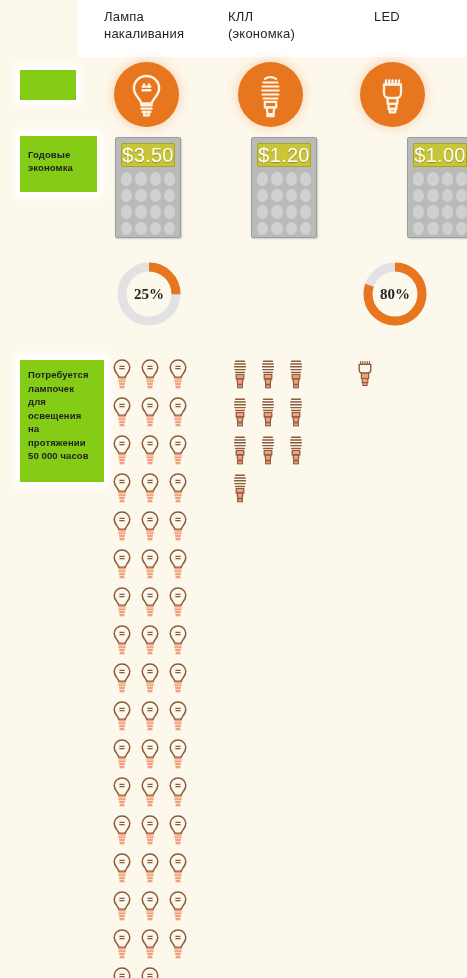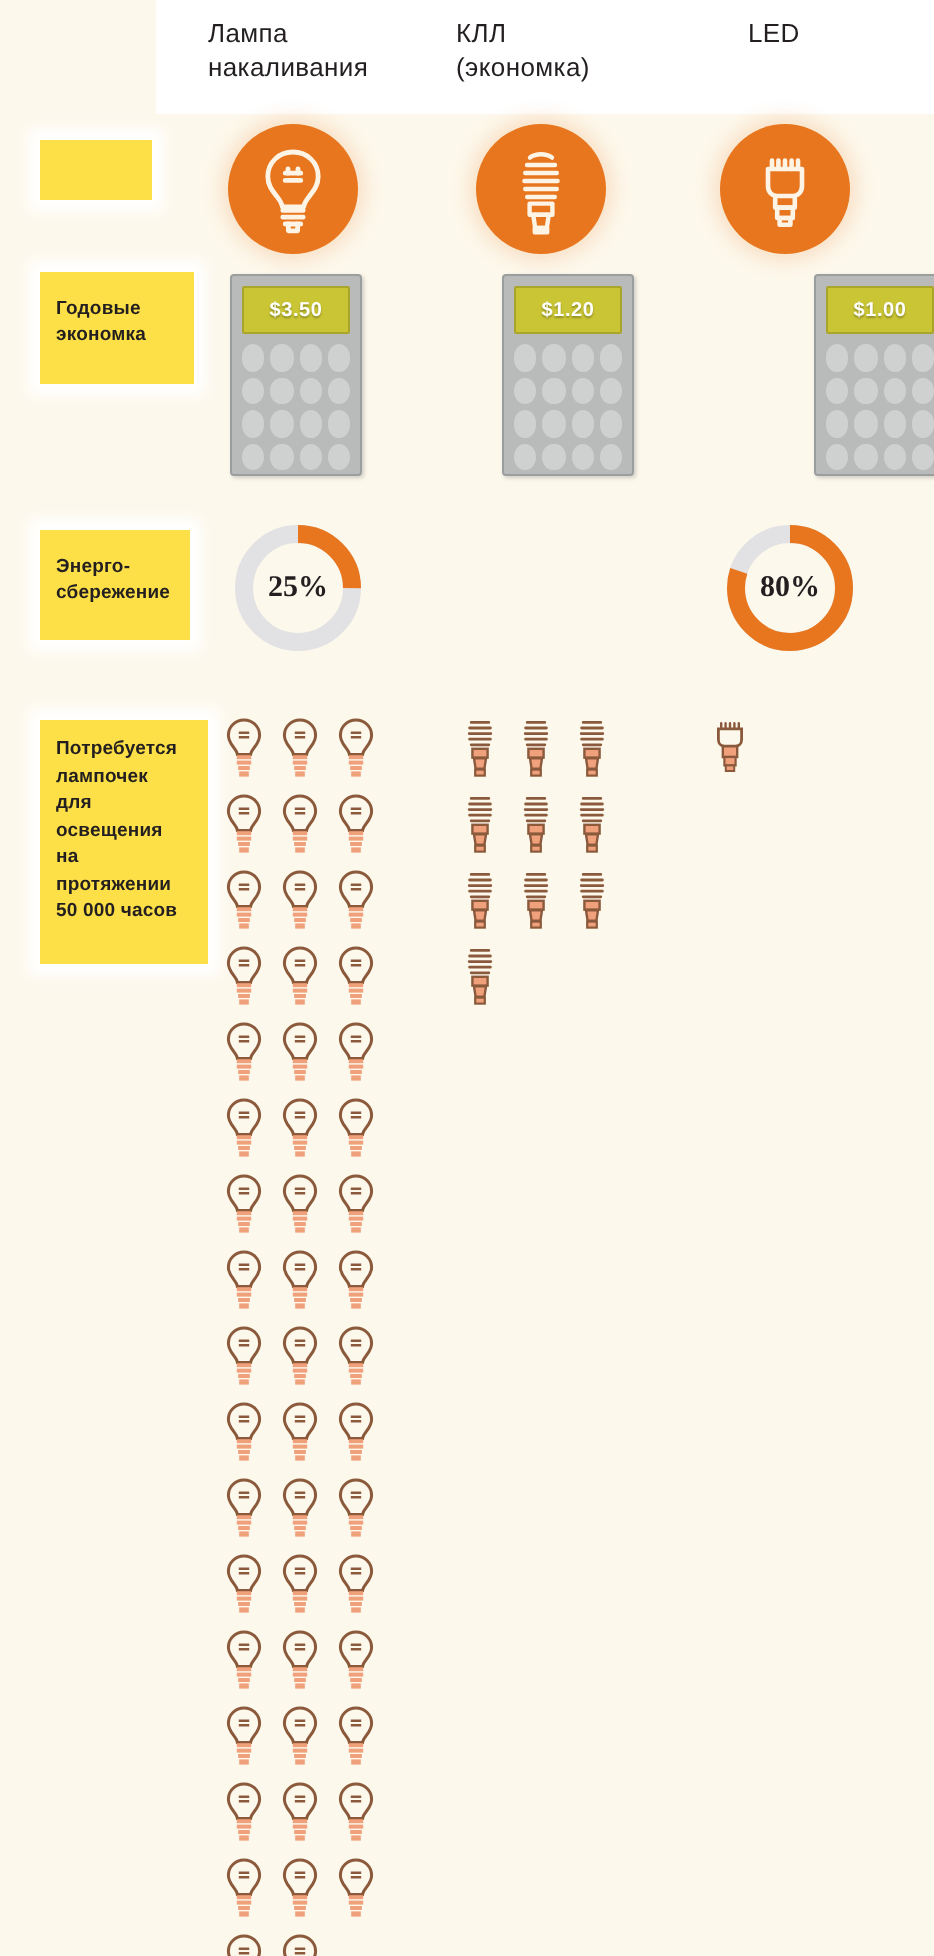--- a/index.html
+++ b/index.html
@@ -20,21 +20,21 @@
     position:absolute;top:8px;
     font-size:13px;font-weight:normal;color:#231f20;
     line-height:17px;letter-spacing:.2px;
   }
   .hdr.c1{left:104px;width:110px;}
   .hdr.c2{left:228px;width:110px;}
   .hdr.c3{left:374px;width:90px;font-size:13px;}
 
   
   .chip{
-    position:absolute;background:#fde047;
+    position:absolute;background:#84cc16;
     box-shadow:0 0 7px 6px #ffffff;
     font-size:9.5px;font-weight:bold;color:#231f20;
     line-height:13px;letter-spacing:.1px;
     box-sizing:border-box;
   }
   .chip.blank{left:20px;top:70px;width:56px;height:30px;}
   .chip.cost{left:20px;top:136px;width:77px;height:56px;padding:12px 0 0 8px;}
   .chip.save{left:20px;top:265px;width:75px;height:55px;padding:12px 0 0 8px;}
   .chip.count{left:20px;top:360px;width:84px;height:122px;padding:8px 0 0 8px;line-height:13.5px;}
 
@@ -56,21 +56,21 @@
     box-sizing:border-box;padding:5px;
     box-shadow:1px 1px 2px rgba(0,0,0,.18);
   }
   .calc.c1{left:115px;}
   .calc.c2{left:251px;}
   .calc.c3{left:361px;margin-left:46px;}
   .calc-screen{
     height:22px;background:#c9c534;border:1px solid #a9a52b;
     border-radius:1px;
     display:flex;align-items:center;justify-content:center;
-    color:#ffffff;font-size:10px;font-weight:bold;
+    color:#ffffff;font-size:20px;font-weight:normal;
     text-shadow:0 1px 1px rgba(0,0,0,.28);
     letter-spacing:.3px;
   }
   .calc-keys{
     margin-top:5px;display:grid;
     grid-template-columns:repeat(4,1fr);
     grid-template-rows:repeat(4,1fr);
     gap:3px;height:63px;
   }
   .calc-keys i{display:block;background:#cfd1d1;border-radius:50%;}
@@ -148,24 +148,20 @@
     </svg>
   </div>
 
   <div class="chip blank"></div>
 
   <div class="chip cost">
     <div>Годовые</div>
     <div>экономка</div>
   </div>
 
-  <div class="chip save">
-    <div>Энерго-</div>
-    <div>сбережение</div>
-  </div>
 
   <div class="chip count">
     <div>Потребуется</div>
     <div>лампочек</div>
     <div>для</div>
     <div>освещения</div>
     <div>на</div>
     <div>протяжении</div>
     <div>50 000 часов</div>
   </div>

